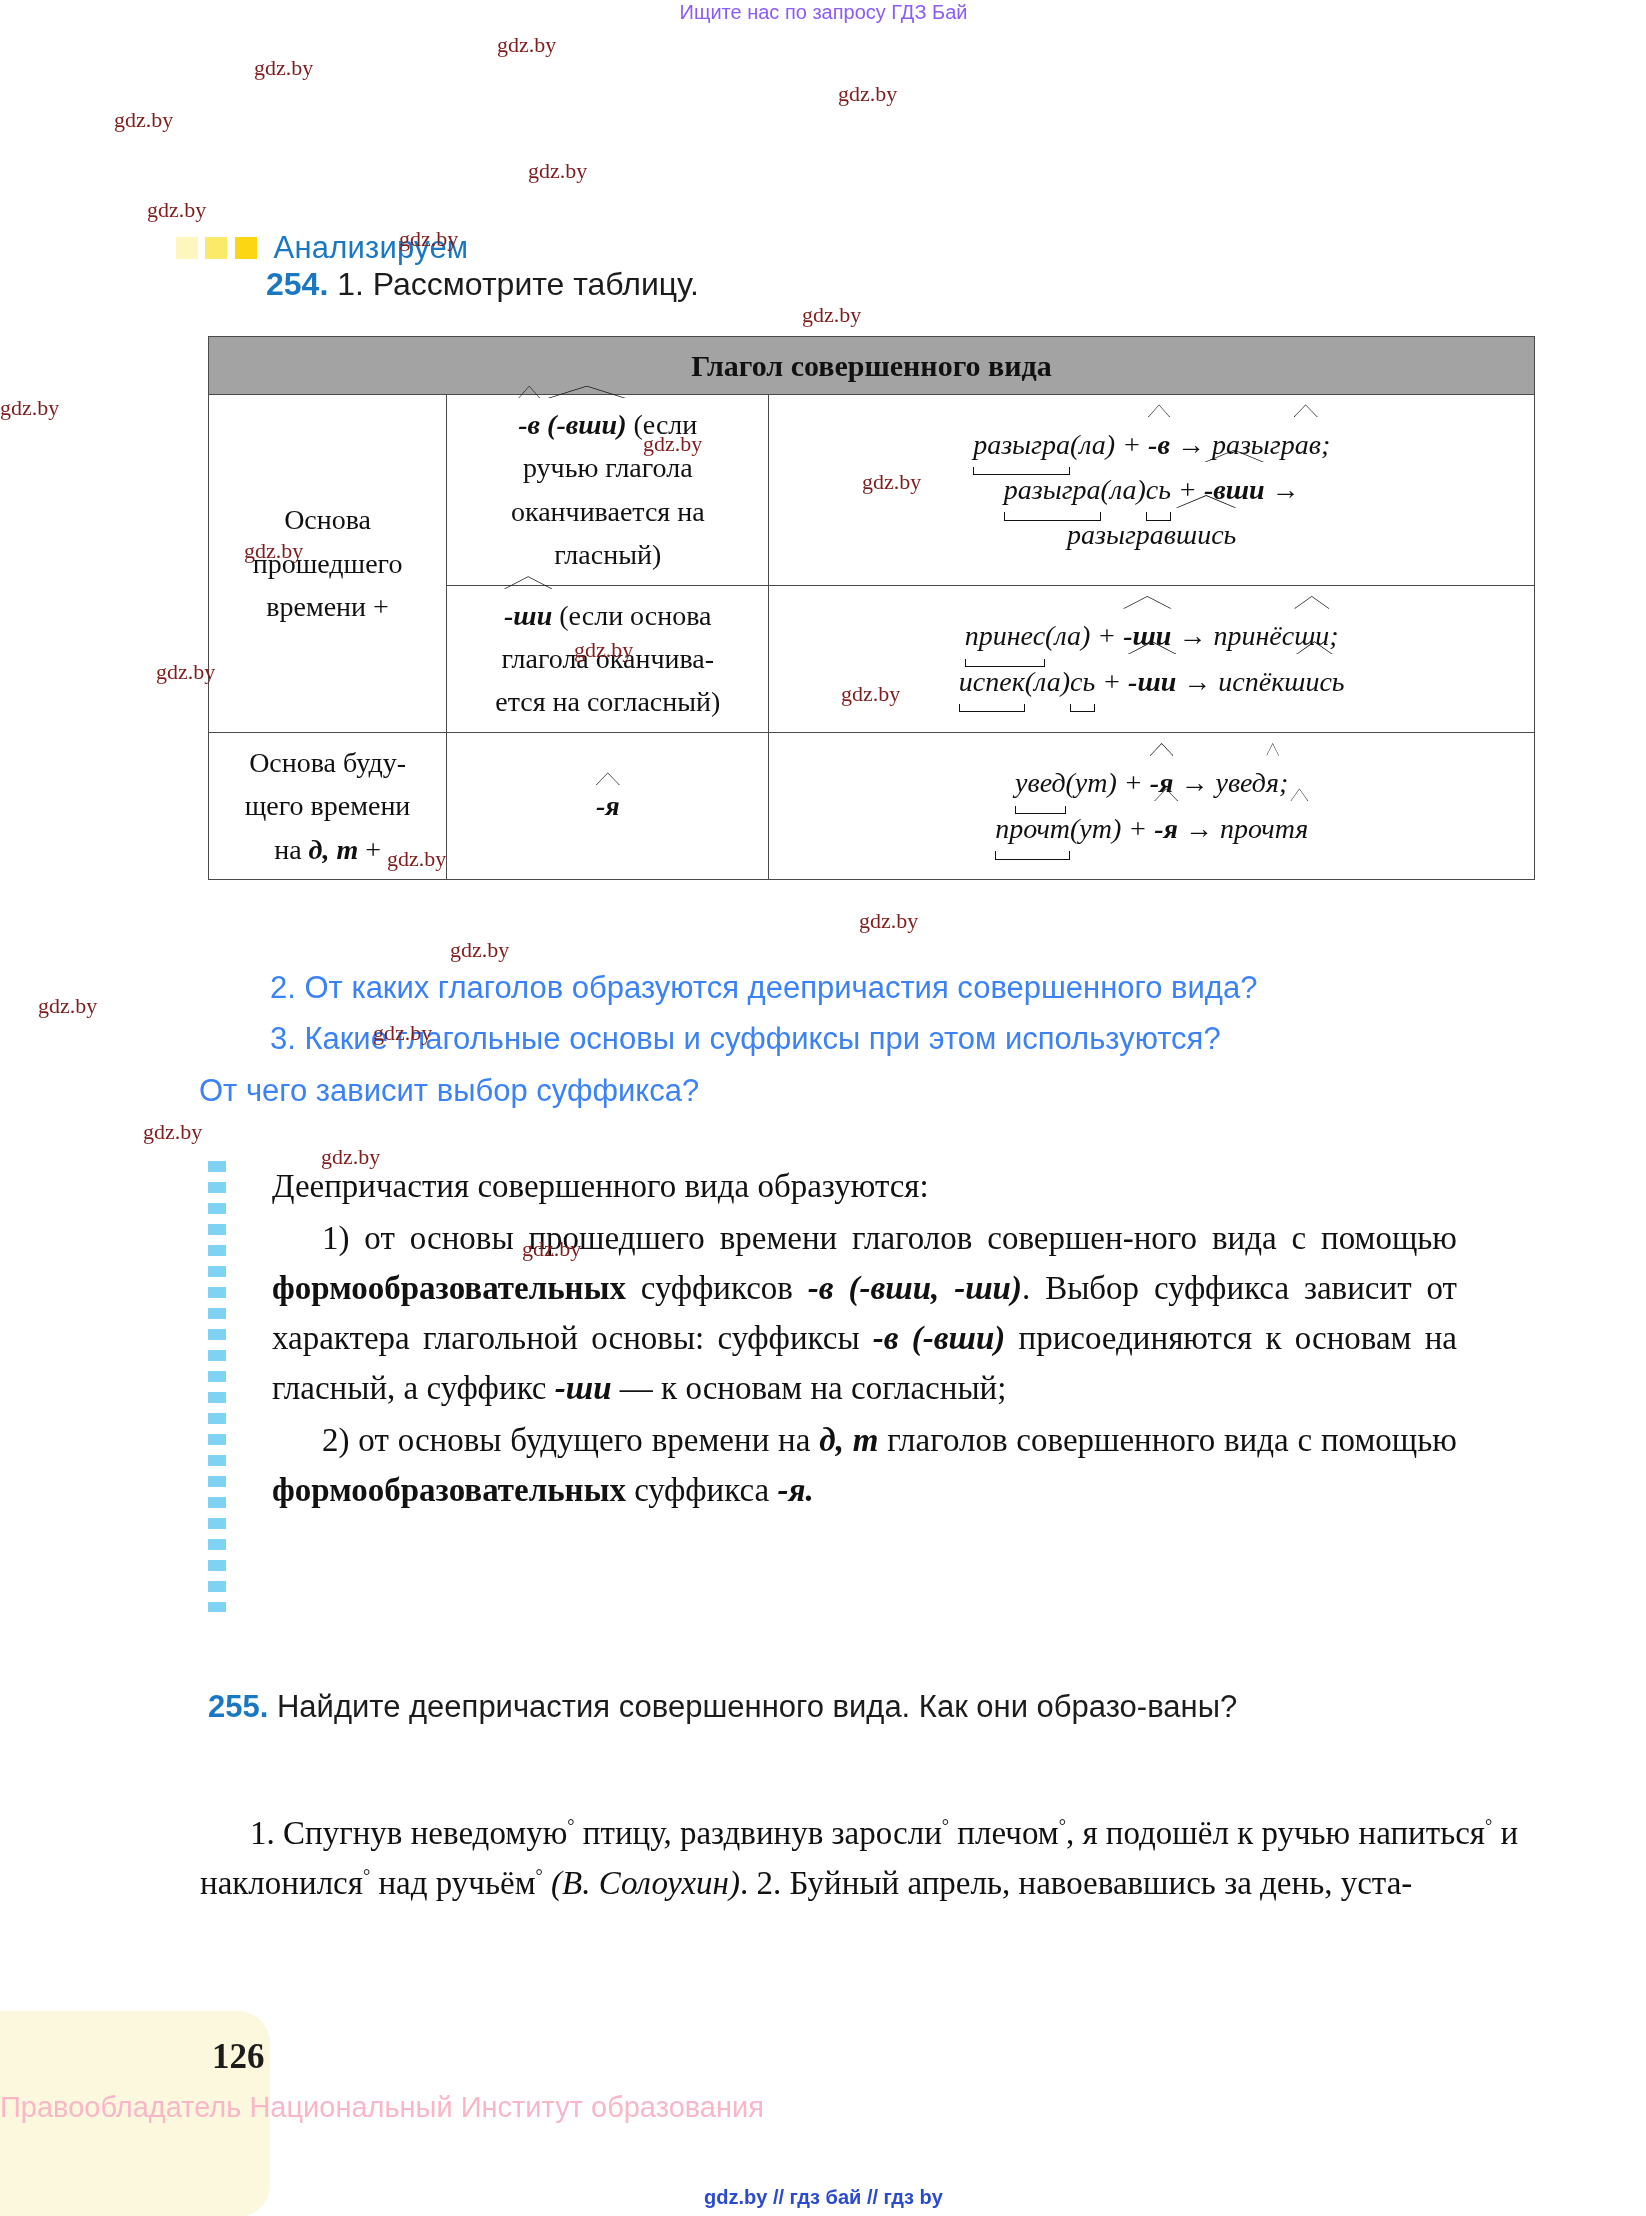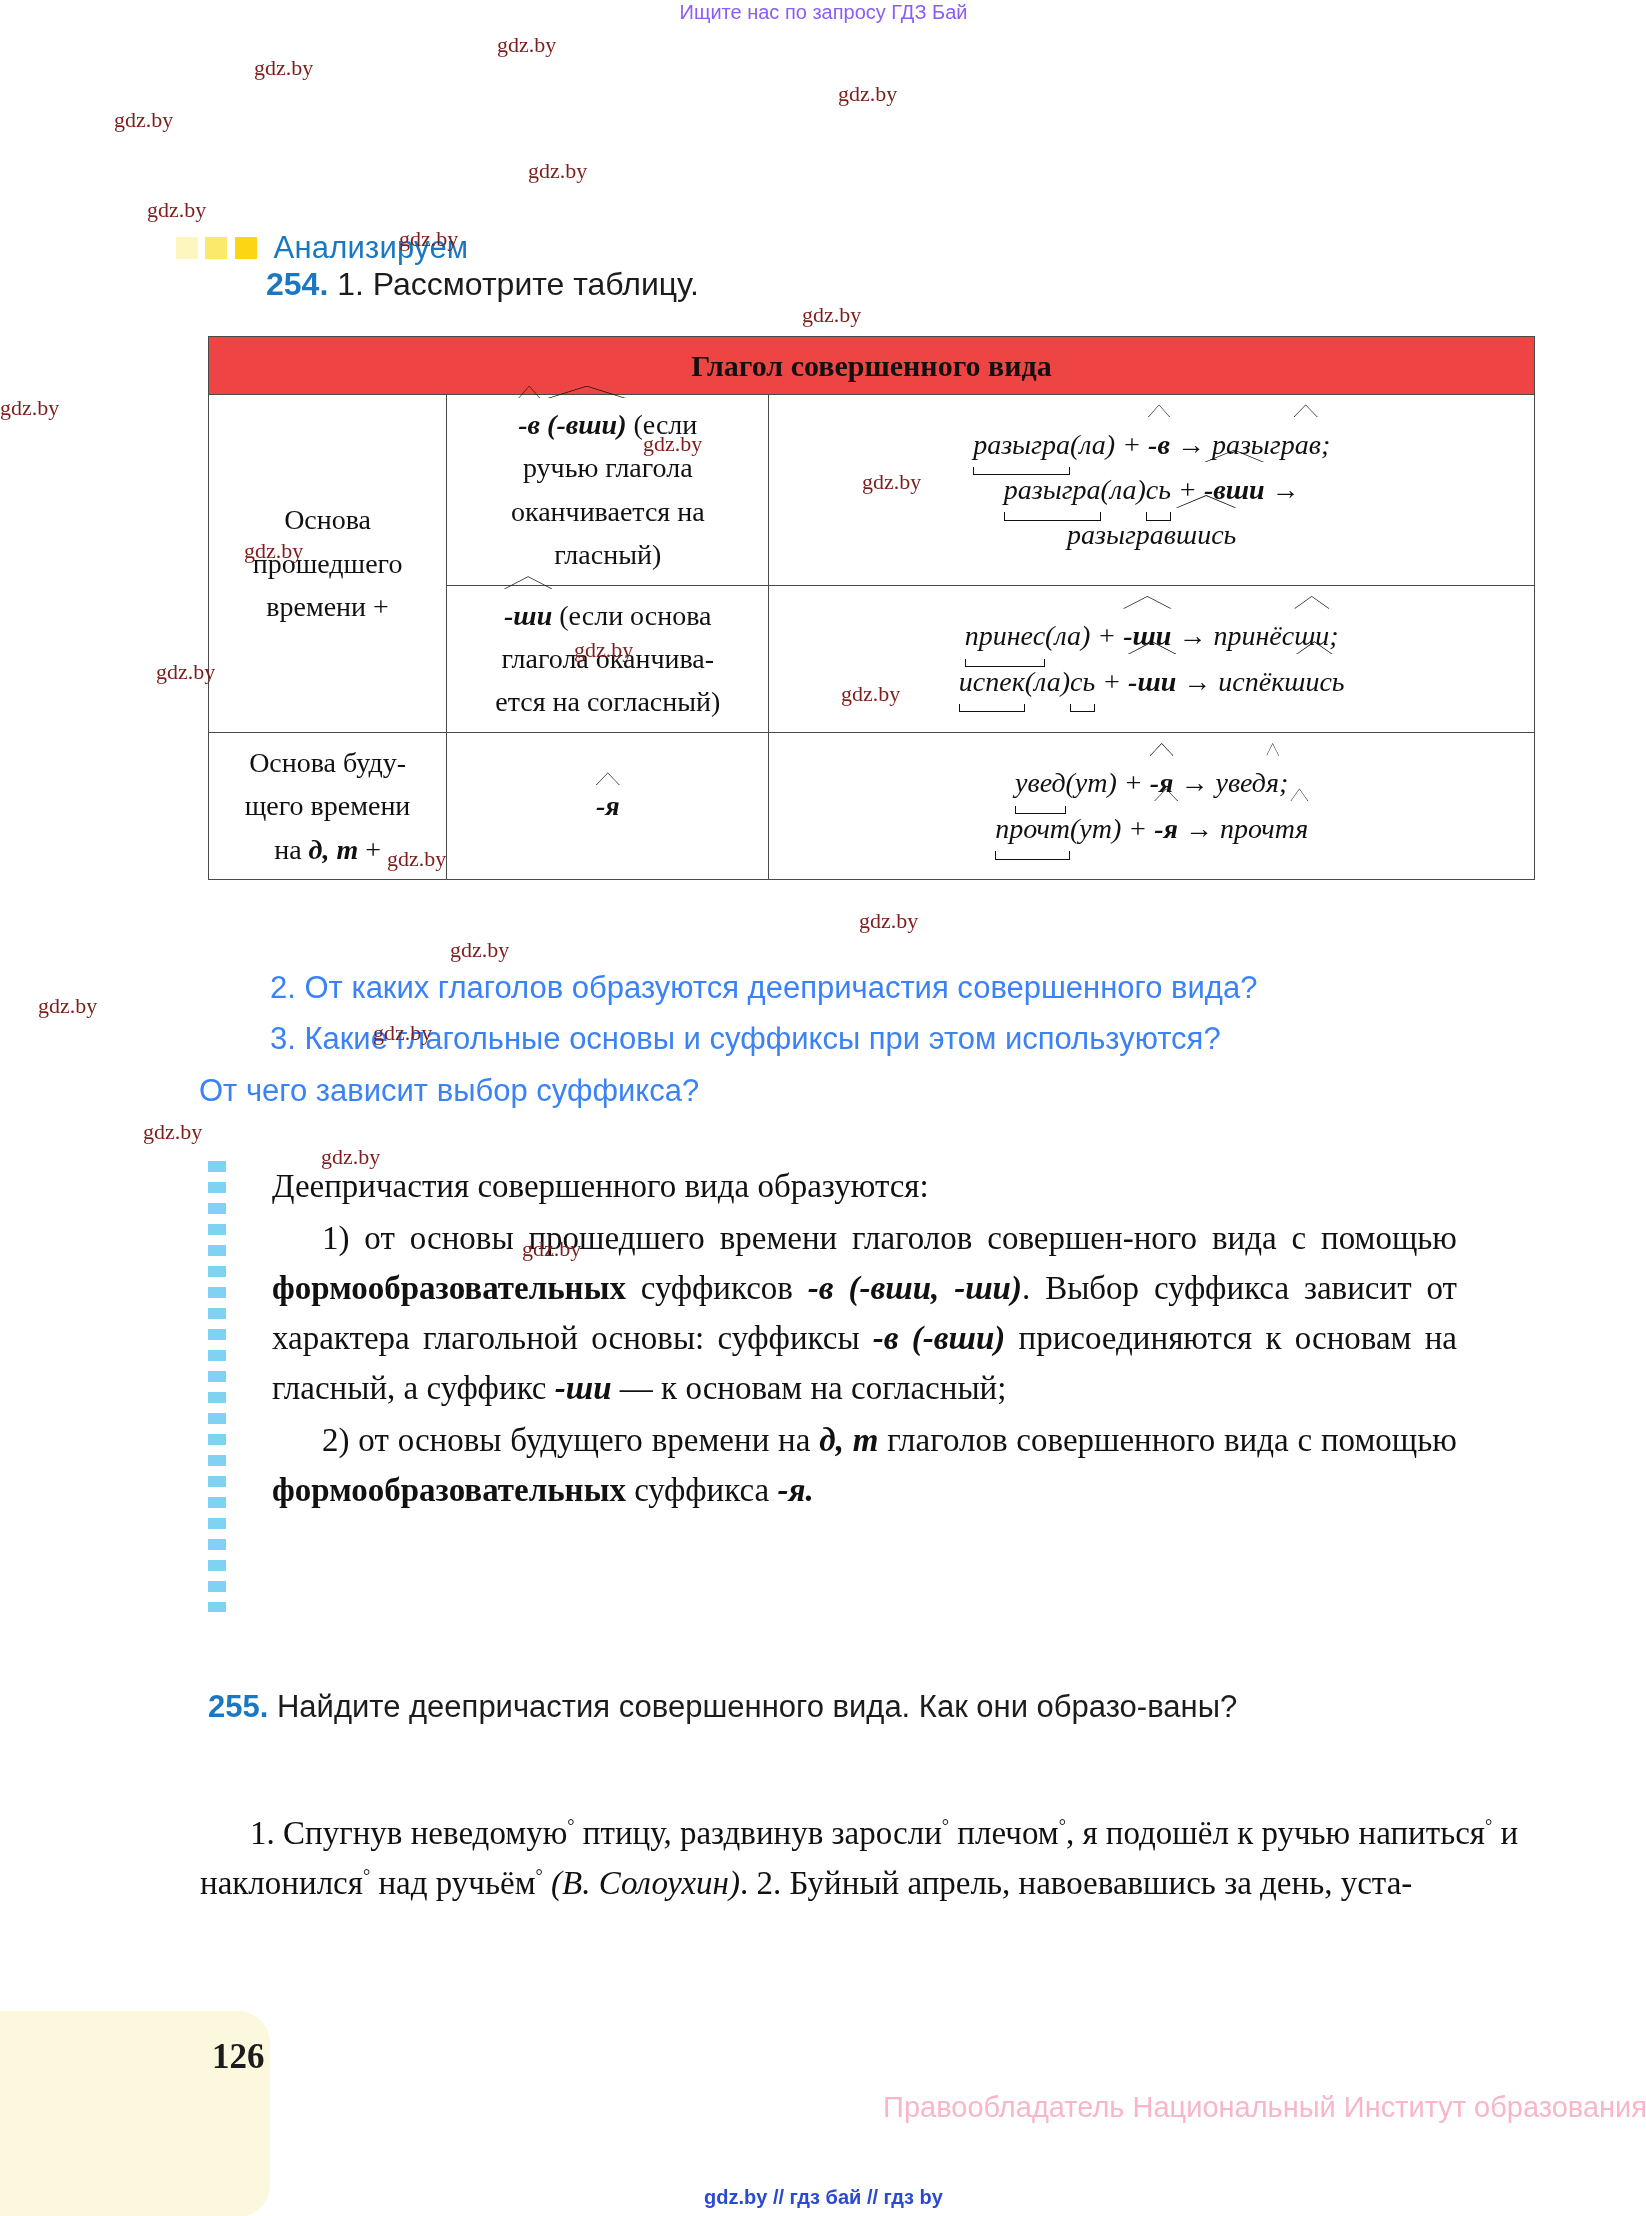--- a/index.html
+++ b/index.html
@@ -105,21 +105,21 @@
   .tbl td, .tbl th {
     border: 1.6px solid #4a4a4a;
     vertical-align: middle;
     text-align: center;
     font-family: "Liberation Serif", serif;
     font-size: 28px;
     color: #111;
     padding: 8px 11.3px;
   }
   .tbl .hdr {
-    background: #ef4444;
+    background: #a3a3a3;
     font-size: 30px;
     font-weight: bold;
     height: 58px;
     padding: 4.8px;
   }
   .col-a { width: 238px; }
   .col-b { width: 322px; margin-top: 8px; }
   .col-c { width: 765px; }
 
   .cell-lines { line-height: 1.55; }
@@ -242,21 +242,21 @@
     font-family: "Liberation Serif", serif;
     font-size: 35px;
     font-weight: bold;
     color: #1c1c1c;
     z-index: 30;
   }
   .copyright {
     position: absolute;
     left: 0; top: 2091px;
     width: 100%;
-    text-align: right;
+    text-align: left;
     font-family: "Liberation Sans", sans-serif;
     font-size: 29px;
     color: #f9b6c8;
     z-index: 30;
     white-space: nowrap;
   }
   .footlinks {
     position: absolute;
     left: 0; top: 2186px;
     width: 100%;

